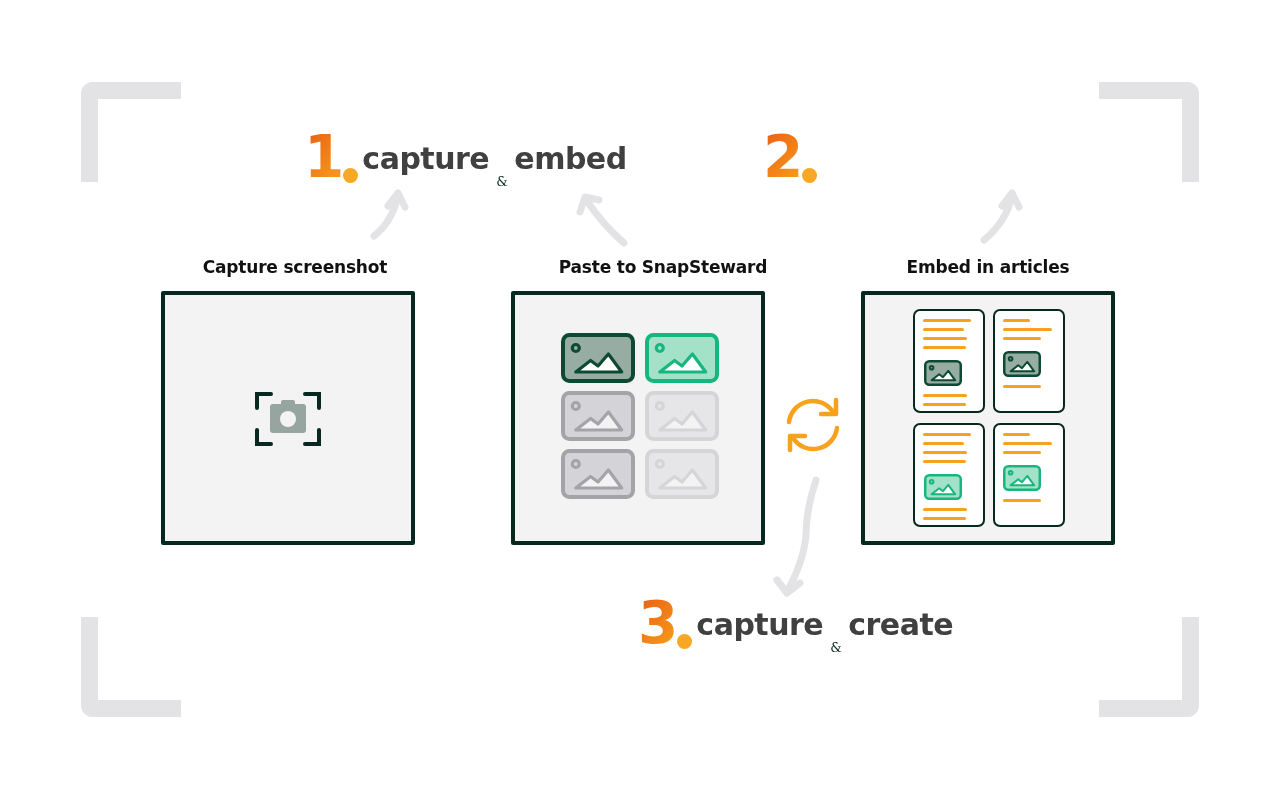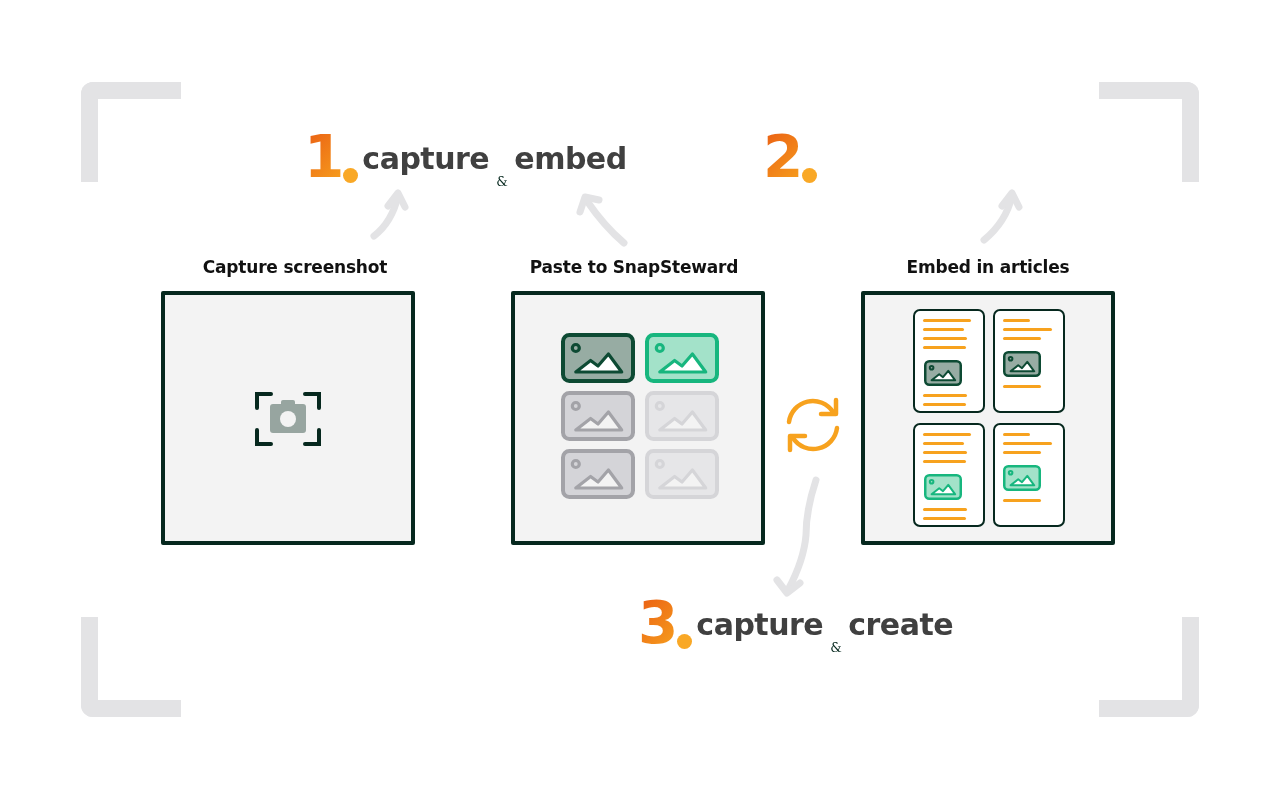--- a/index.html
+++ b/index.html
@@ -82,21 +82,21 @@
       <path d="M68 40 V54 H54"></path>
     </g>
     <g>
       <rect x="19" y="14" width="36" height="29" rx="3" fill="#97a5a0"></rect>
       <rect x="30" y="10" width="14" height="6" rx="2" fill="#97a5a0"></rect>
       <circle cx="37" cy="29" r="8" fill="#f3f3f3"></circle>
     </g>
   </svg>
 </div>
 
-<div class="panel-label" style="left:507px; top:257px;">Paste to SnapSteward</div>
+<div class="panel-label" style="left:536px; top:257px;">Paste to SnapSteward</div>
 <div class="panel" style="left:511px; top:291px;">
   <div id="img-grid" class="abs" style="left:46px; top:38px; width:160px; height:170px;">
       <div class="abs" style="left: 0px; top: 0px;">
         <svg width="74" height="50" viewBox="0 0 74 50">
     <rect x="2" y="2" width="70" height="46" rx="6.4" fill="#97aca3" stroke="#0d4a33" stroke-width="4"></rect>
     <circle cx="14.8" cy="15.0" r="3.5" fill="none" stroke="#0d4a33" stroke-width="3.2"></circle>
     <path d="M14.8 39.0 L29.6 27.5 L37.0 33.0 L47.4 21.0 L60.7 39.0 Z" fill="#ffffff" stroke="#0d4a33" stroke-width="3.2" stroke-linejoin="round"></path>
   </svg>
       </div>
       <div class="abs" style="left: 84px; top: 0px;">

